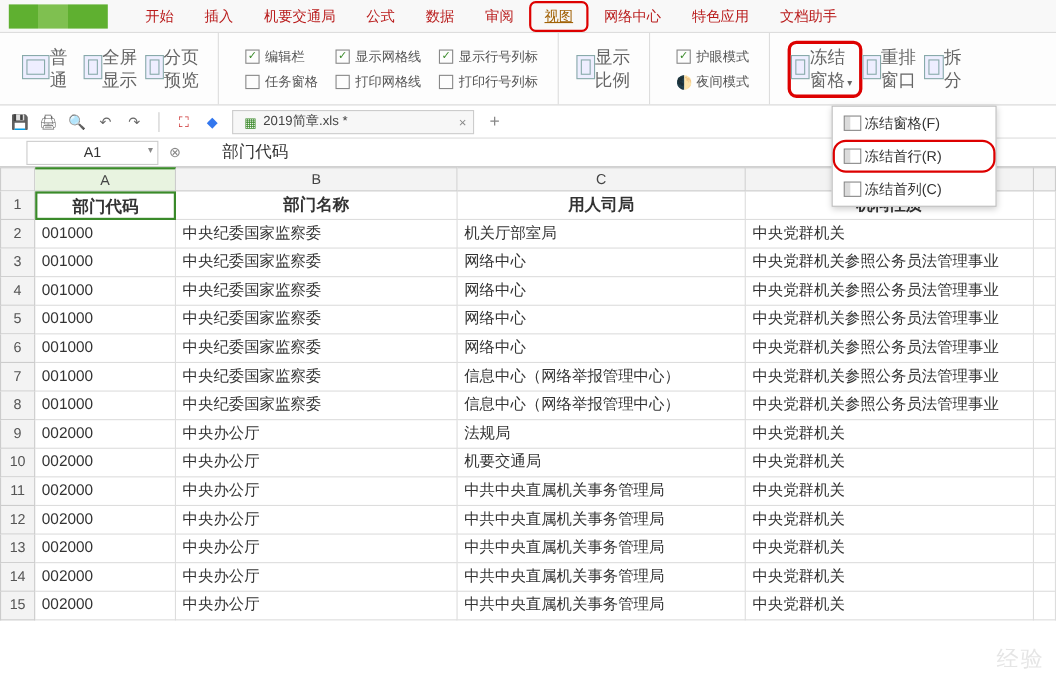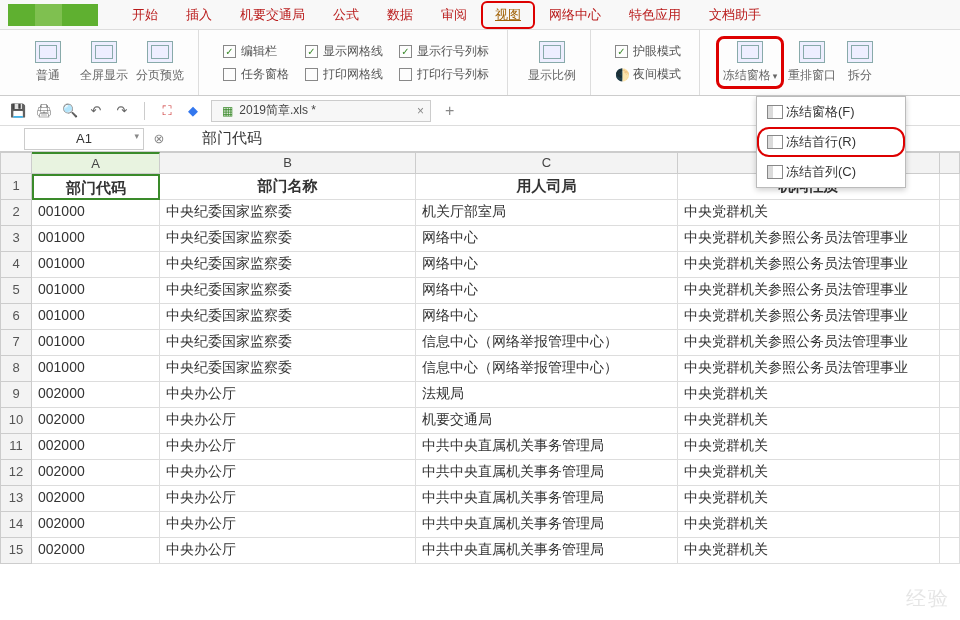--- a/index.html
+++ b/index.html
@@ -5,21 +5,21 @@
   * { box-sizing: border-box; margin: 0; padding: 0; }
   body { font-family: "Microsoft YaHei", Arial, sans-serif; font-size: 13px; background: #fff; color: #333; width: 960px; height: 620px; overflow: hidden; position: relative; }
   
   .menubar { height: 30px; background: #f8f8f8; display: flex; align-items: center; border-bottom: 1px solid #ddd; padding-left: 8px; }
   .logo { width: 90px; height: 22px; background: linear-gradient(90deg,#5fb030 0 30%,#7fc050 30% 60%,#5fb030 60%); margin-right: 20px; }
   .mtab { padding: 5px 14px; color: #b91c1c; cursor: pointer; }
   .mtab.active { border: 2px solid #d00; border-radius: 6px; color: #a16207; padding: 3px 12px; text-decoration: underline; }
 
   .ribbon { height: 66px; background: #fdfdfd; display: flex; align-items: center; border-bottom: 1px solid #ccc; padding: 0 10px; gap: 6px; }
   .rgroup { display: flex; align-items: center; height: 100%; border-right: 1px solid #ddd; padding: 0 10px; }
-  .rbtn { display: flex; flex-direction: column; align-items: center; justify-content: center; width: 56px; color: #666; font-size: 12px; cursor: pointer; }
+  .rbtn { display: flex; align-items: center; justify-content: center; width: 56px; color: #666; font-size: 16px; cursor: pointer; }
   .rbtn .ic { width: 26px; height: 22px; border: 1.5px solid #8aa; background: #eef; margin-bottom: 4px; position: relative; }
   .rbtn .ic::after { content:""; position:absolute; inset:3px; border:1px solid #8aa; }
   .chkcol { display: flex; flex-direction: column; gap: 6px; font-size: 12px; color: #555; padding: 0 8px; }
   .chkrow { display: flex; align-items: center; gap: 5px; }
   .cbox { width: 13px; height: 13px; border: 1px solid #888; display: inline-flex; align-items: center; justify-content: center; font-size: 10px; color: #3a8a2a; }
   .rbtn.freeze { border: 3px solid #d00; border-radius: 8px; width: 68px; padding: 2px 0; }
   .rbtn.freeze .arw::after { content:"▾"; font-size:9px; margin-left:2px; }
   
   .qat { height: 30px; background: #fff; display: flex; align-items: center; gap: 10px; padding: 0 10px; border-bottom: 1px solid #ddd; }
   .qa-ic { width: 16px; height: 16px; display: inline-flex; align-items: center; justify-content: center; color: #666; font-size: 13px; }

